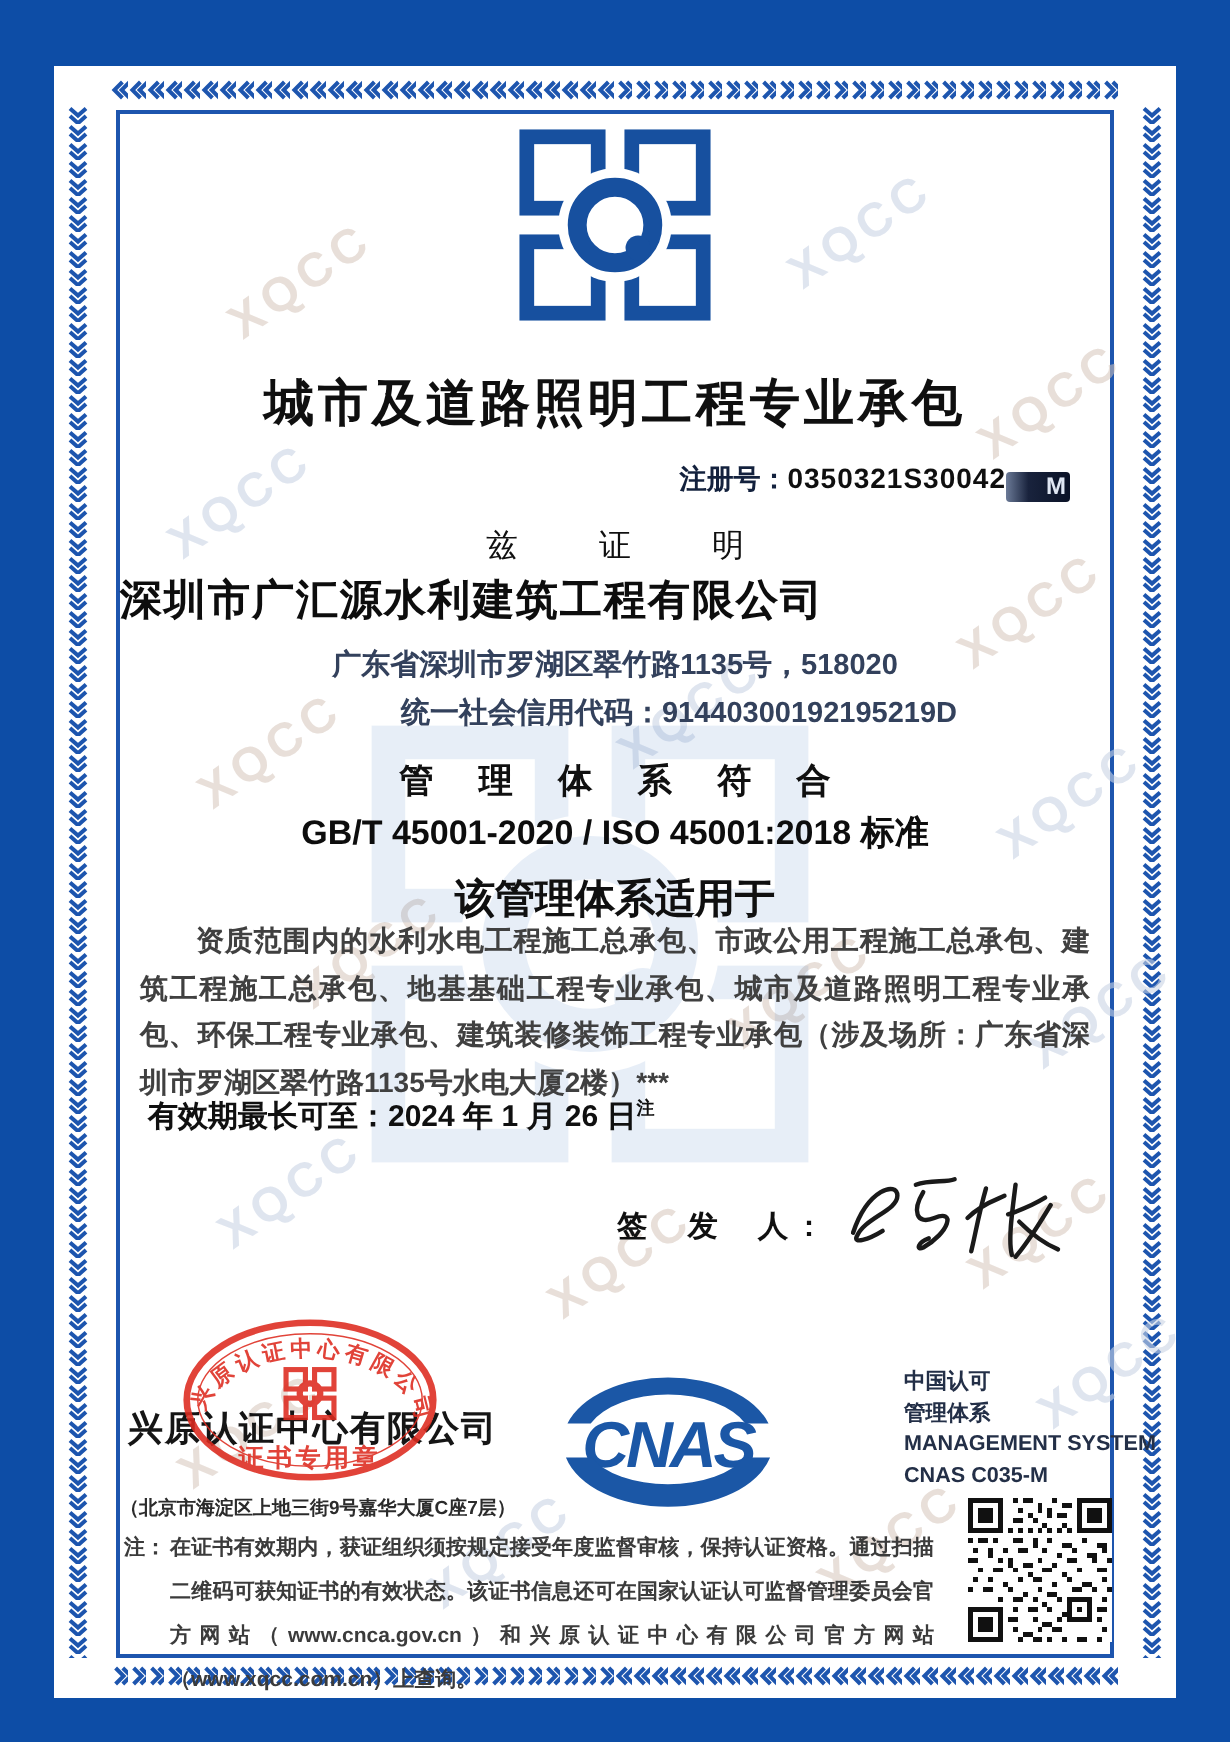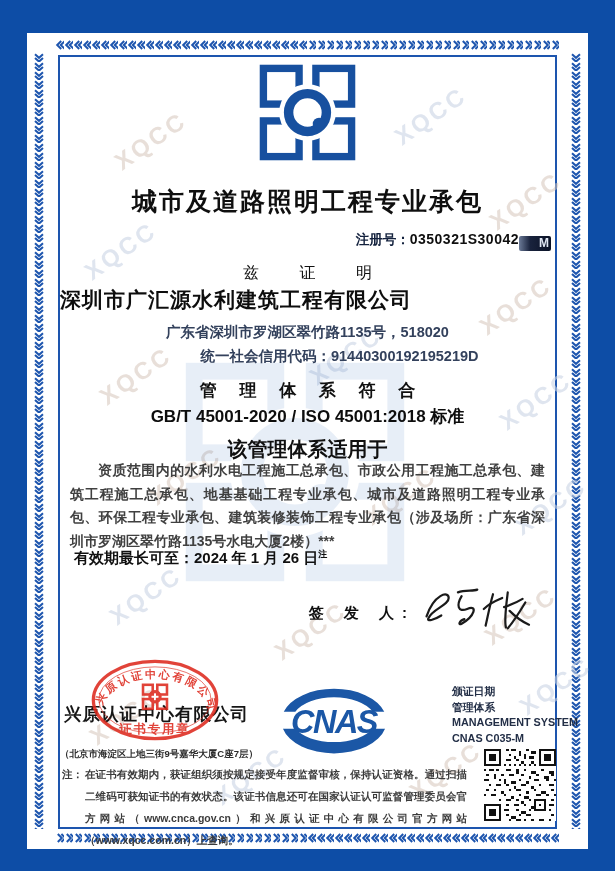--- a/index.html
+++ b/index.html
@@ -12,21 +12,21 @@
   .strip-left{left:7px;top:20px;bottom:20px;width:10px;}
   .strip-right{right:7px;top:20px;bottom:20px;width:10px;}
   .inner-frame{position:absolute;left:31px;right:31px;top:22px;bottom:20px;border:2px solid #1d55ae;}
   .content{position:absolute;left:33px;top:24px;width:495px;bottom:24px;}
   .wm{position:absolute;font-weight:bold;font-size:24px;letter-spacing:3px;transform:rotate(-35deg);pointer-events:none;white-space:nowrap;}
   .wm-a{color:rgba(213,197,185,0.55);}
   .wm-b{color:rgba(201,212,228,0.6);}
   .bg-emblem{position:absolute;left:115px;top:295px;width:240px;height:240px;opacity:0.12;pointer-events:none;}
   .hdr-logo{position:absolute;left:195px;top:3px;width:105px;height:105px;}
   .title{position:absolute;top:128px;width:100%;text-align:center;font-size:25px;font-weight:bold;color:#0f0f0f;letter-spacing:2px;margin:0;}
-  .reg-line{position:absolute;top:174px;width:100%;text-align:right;padding-right:4px;box-sizing:border-box;font-size:13.5px;font-weight:bold;color:#13213d;}
+  .reg-line{position:absolute;top:174px;width:100%;text-align:right;padding-right:20px;box-sizing:border-box;font-size:13.5px;font-weight:bold;color:#13213d;}
   .reg-line .num{font-size:14px;letter-spacing:0.5px;color:#0f0f0f;}
   .redact{display:inline-block;width:32px;height:15px;vertical-align:-3px;border-radius:2px;
     background:linear-gradient(90deg,#6b7a97,#19233d 35%,#0a1226);text-align:right;color:#dfe6f2;
     font-size:12px;font-weight:bold;line-height:15px;padding-right:2px;box-sizing:border-box;}
   .hereby{position:absolute;top:206px;width:100%;text-align:center;font-size:16px;font-weight:normal;color:#101010;letter-spacing:18px;text-indent:18px;}
   .company{position:absolute;top:229px;width:100%;text-align:left;font-size:21px;font-weight:bold;color:#0d0d0d;letter-spacing:1px;}
   .addr{position:absolute;top:266px;width:100%;text-align:center;font-size:14.5px;font-weight:bold;color:#33415c;}
   .credit{position:absolute;top:290px;width:100%;text-align:center;font-size:14.5px;font-weight:bold;color:#33415c;margin-left:32px;}
   .conform{position:absolute;top:322px;width:100%;text-align:center;font-size:17px;font-weight:bold;color:#101010;letter-spacing:9px;text-indent:9px;}
   .standard{position:absolute;top:348px;width:100%;text-align:center;font-size:17px;font-weight:bold;color:#0d0d0d;}
@@ -198,21 +198,21 @@
 
         <div class="issuer-addr">（北京市海淀区上地三街9号嘉华大厦C座7层）</div>
 
         <svg class="cnas" viewBox="0 0 150 100">
           <path d="M10,38 A68,42 0 0 1 140,38 L125,38 A54,30 0 0 0 25,38 Z" fill="#1b57a6"></path>
           <text x="75" y="66" text-anchor="middle" font-size="42" font-weight="bold" font-style="italic" fill="#1b57a6" letter-spacing="-2">CNAS</text>
           <path d="M9,60 A68,42 0 0 0 141,60 L124,60 A52,26 0 0 1 26,60 Z" fill="#1b57a6"></path>
         </svg>
 
         <div class="accred">
-          <div>颁证日期</div>
+          <div>中国认可</div>
           <div>管理体系</div>
           <div>MANAGEMENT SYSTEM</div>
           <div>CNAS C035-M</div>
         </div>
 
         <div class="note">
           <span class="lbl">注：</span>
           <span class="txt">在证书有效期内，获证组织须按规定接受年度监督审核，保持认证资格。通过扫描二维码可获知证书的有效状态。该证书信息还可在国家认证认可监督管理委员会官方网站（www.cnca.gov.cn）和兴原认证中心有限公司官方网站（www.xqcc.com.cn）上查询。</span>
         </div>
 

